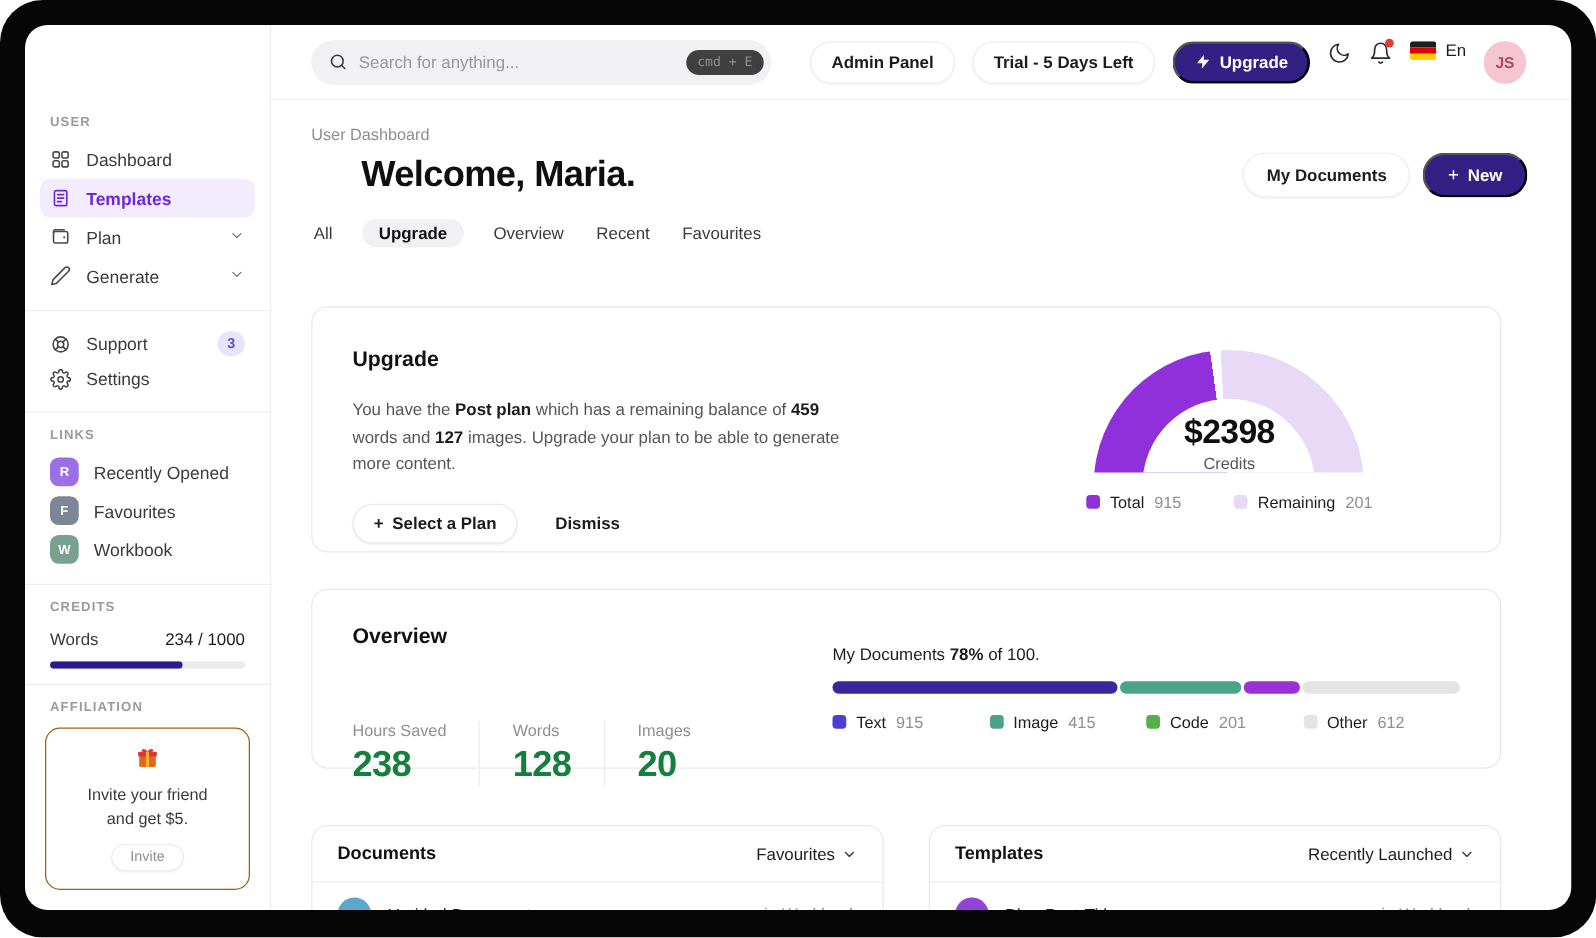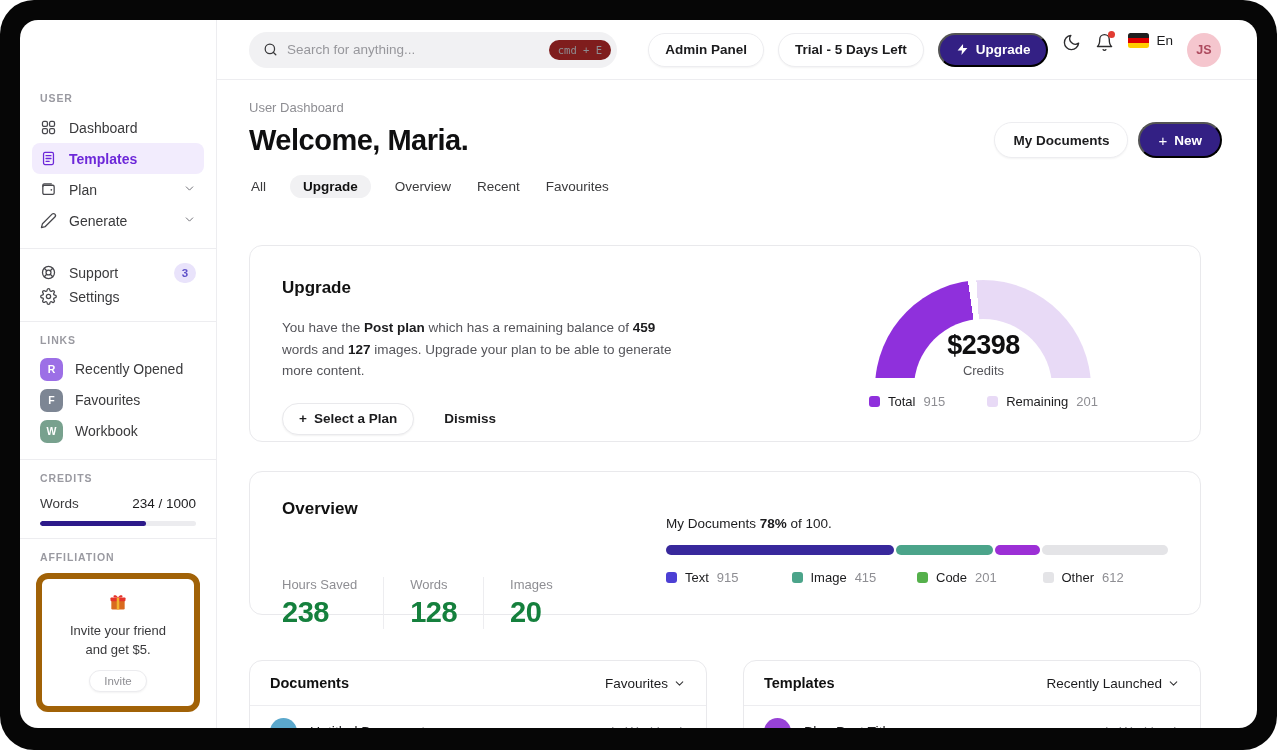--- a/index.html
+++ b/index.html
@@ -20,49 +20,49 @@
   .nav-item .chev svg { width:13px; height:13px; stroke:#6f6f76; }
   .badge { margin-left:auto; background:#e9e3fb; color:#5f51c9; font-size:11.5px; font-weight:600; min-width:22px; height:20px; border-radius:10px; display:flex; align-items:center; justify-content:center; padding:0 6px; }
   .side-divider { border:none; border-top:1px solid #ededf0; margin:12px -12px; }
   .link-item { display:flex; align-items:center; gap:12px; height:31px; padding:0 8px; font-size:14px; color:#3a3a3c; cursor:pointer; }
   .link-sq { width:23px; height:23px; border-radius:7px; color:#fff; font-size:10.5px; font-weight:700; display:flex; align-items:center; justify-content:center; }
   .credits-row { display:flex; justify-content:space-between; align-items:center; padding:0 8px; margin:12px 0 10px; font-size:13.5px; }
   .credits-row .cr-label { color:#3a3a3c; }
   .credits-row .cr-value { color:#1c1c1e; }
   .progress-track { height:7px; background:#ececef; border-radius:4px; margin:0 8px; overflow:hidden; }
   .progress-fill { height:100%; border-radius:4px; }
-  .affil-card { border:6px solid #a16207; border-radius:12px; margin:10px 4px 0; padding:13px 10px 14px; text-align:center; }
+  .affil-card { border:1px solid #a16207; border-radius:12px; margin:10px 4px 0; padding:13px 10px 14px; text-align:center; }
   .gift { display:inline-block; margin-bottom:6px; }
   .affil-text { font-size:13px; color:#3a3a3c; line-height:1.45; }
   .invite-btn { margin-top:10px; display:inline-block; border:1px solid #ececef; border-radius:13px; padding:4px 14px; font-size:11.5px; color:#8e8e93; background:#fff; box-shadow:0 1px 2px rgba(0,0,0,.05); cursor:pointer; }
 
   
   .main { flex:1; display:flex; flex-direction:column; min-width:0; }
   .topbar { height:60px; flex-shrink:0; display:flex; align-items:center; padding:0 36px 0 32px; border-bottom:1px solid #ededf0; }
   .search-pill { width:368px; height:36px; background:#f1f1f3; border-radius:18px; display:flex; align-items:center; padding:0 6px 0 14px; gap:9px; }
   .search-pill svg { width:15px; height:15px; stroke:#3a3a3c; stroke-width:2; fill:none; stroke-linecap:round; flex-shrink:0; }
   .search-input { flex:1; border:none; outline:none; background:transparent; font-size:13.5px; color:#1c1c1e; font-family:inherit; }
   .search-input::placeholder { color:#97979c; }
-  .kbd-badge { background:#7f1d1d; border-radius:12px; padding:4px 9px; font-size:10.5px; color:#8e8e93; font-family:"DejaVu Sans Mono", monospace; }
+  .kbd-badge { background:#404040; border-radius:12px; padding:4px 9px; font-size:10.5px; color:#8e8e93; font-family:"DejaVu Sans Mono", monospace; }
   .topbar-right { margin-left:auto; display:flex; align-items:flex-start; gap:14px; }
   .pill-btn { height:34px; display:flex; align-items:center; padding:0 16px; background:#fff; border:1px solid #ededf0; border-radius:17px; font-size:13.5px; font-weight:600; color:#1c1c1e; box-shadow:0 1px 2px rgba(0,0,0,.05); cursor:pointer; white-space:nowrap; }
   .upgrade-btn { height:34px; display:flex; align-items:center; gap:7px; padding:0 16px; background:#332084; border-radius:17px; color:#fff; font-size:13.5px; font-weight:600; cursor:pointer; }
   .upgrade-btn svg { width:13px; height:13px; fill:#fff; }
   .icon-btn { background:none; border:none; cursor:pointer; position:relative; display:flex; align-items:center; }
   .icon-btn svg { width:19px; height:19px; stroke:#2c2c2e; stroke-width:1.7; fill:none; stroke-linecap:round; stroke-linejoin:round; }
   .notif-dot { position:absolute; top:-2px; right:-1px; width:7px; height:7px; border-radius:50%; background:#e23c32; }
   .flag { width:21px; height:15px; border-radius:2.5px; overflow:hidden; display:flex; flex-direction:column; }
   .flag div { flex:1; }
   .lang { font-size:13.5px; color:#1c1c1e; }
   .avatar { width:34px; height:34px; border-radius:50%; background:#f5c6ce; color:#ad4a5e; font-size:12.5px; font-weight:700; display:flex; align-items:center; justify-content:center; cursor:pointer; }
 
   .content { flex:1; padding:20px 56px 0 32px; overflow:hidden; }
   .breadcrumb { font-size:13px; color:#8e8e93; }
   .title-row { display:flex; align-items:center; margin-top:7px; }
-  .page-title { font-size:29px; font-weight:800; letter-spacing:-.5px; color:#0f0f10; }
+  .page-title { font-size:29px; font-weight:800; letter-spacing:-.5px; color:#0f0f10;margin-left:40px; }
   .title-actions { margin-left:auto; display:flex; align-items:center; gap:10px; }
   .mydocs-btn { height:36px; display:flex; align-items:center; padding:0 18px; background:#fff; border:1px solid #ededf0; border-radius:18px; font-size:13.5px; font-weight:600; color:#1c1c1e; box-shadow:0 1px 2px rgba(0,0,0,.05); cursor:pointer; }
   .new-btn { height:36px; display:flex; align-items:center; gap:7px; padding:0 18px; background:#332084; border-radius:18px; color:#fff; font-size:13.5px; font-weight:600; cursor:pointer; }
   .new-btn .plus { font-size:15px; font-weight:500; }
   .tabs { display:flex; align-items:center; gap:22px; margin-top:17px; }
   .tab { font-size:13.5px; color:#3a3a3c; padding:4px 2px; cursor:pointer; }
   .tab.active { background:#f1f1f3; border-radius:14px; padding:4px 13px; font-weight:700; color:#111; }
 
   .card { border:1px solid #e9e9ec; border-radius:13px; background:#fff; }
   .upgrade-card { margin-top:47px; height:197px; display:flex; padding:32px; }

